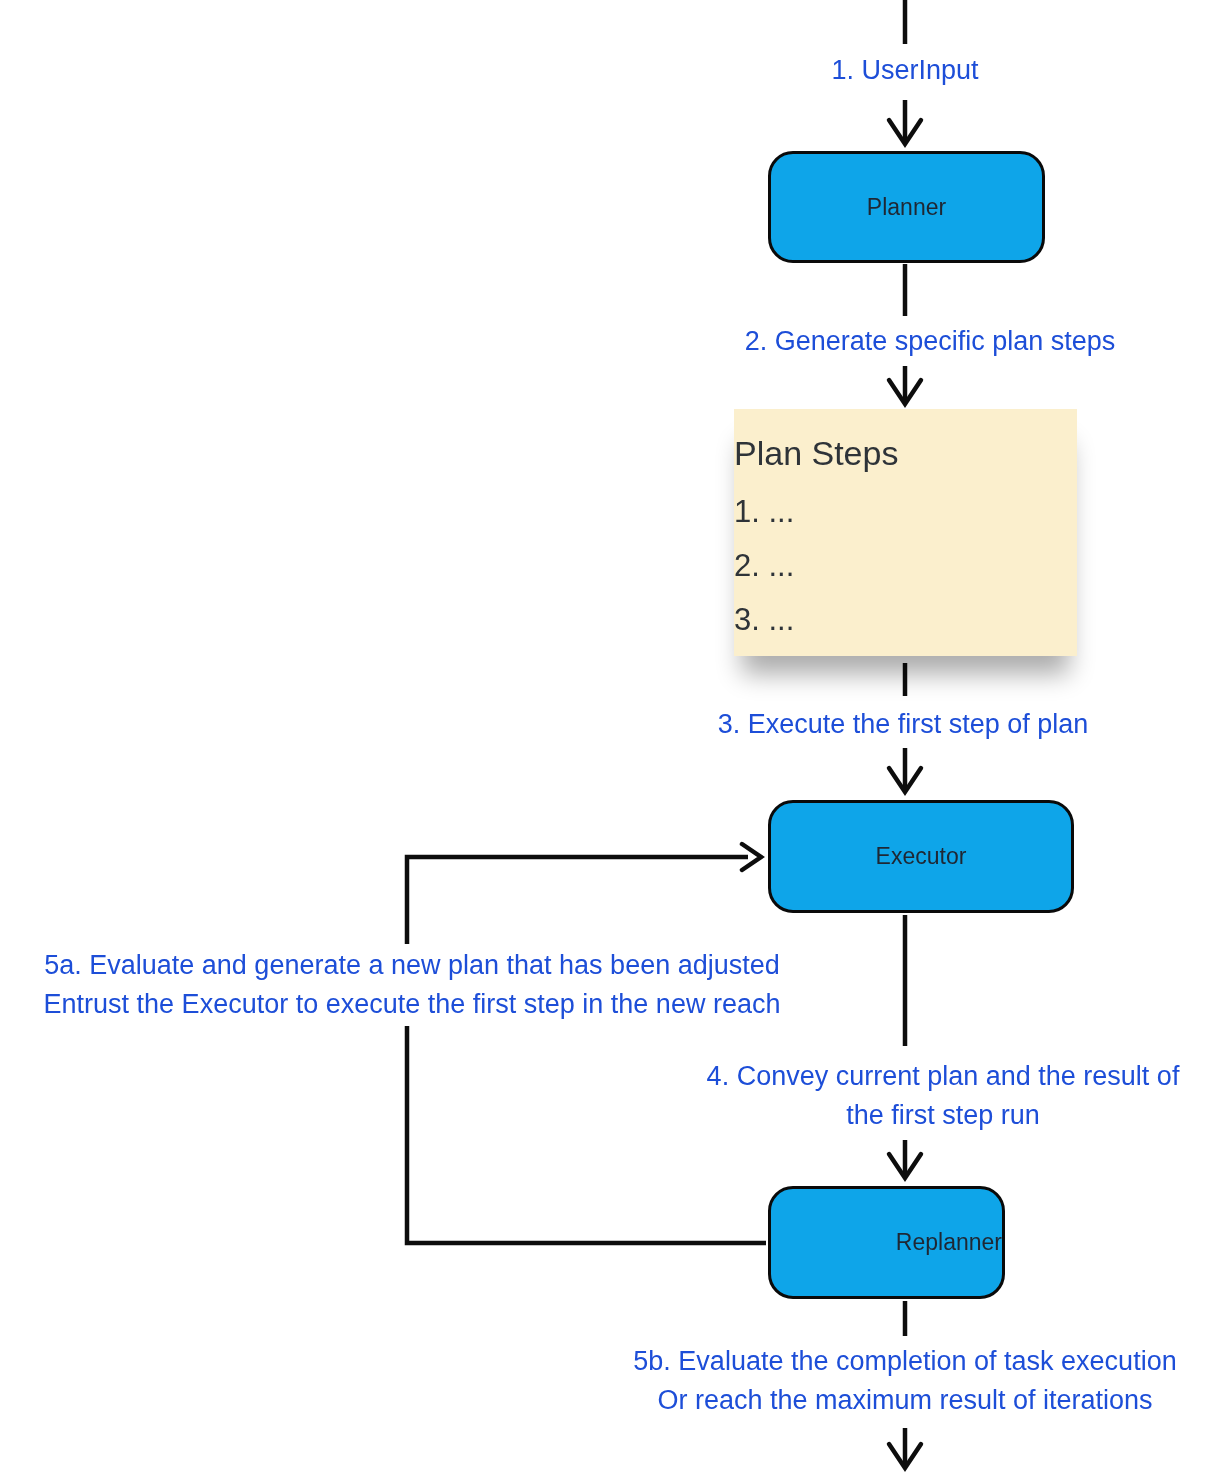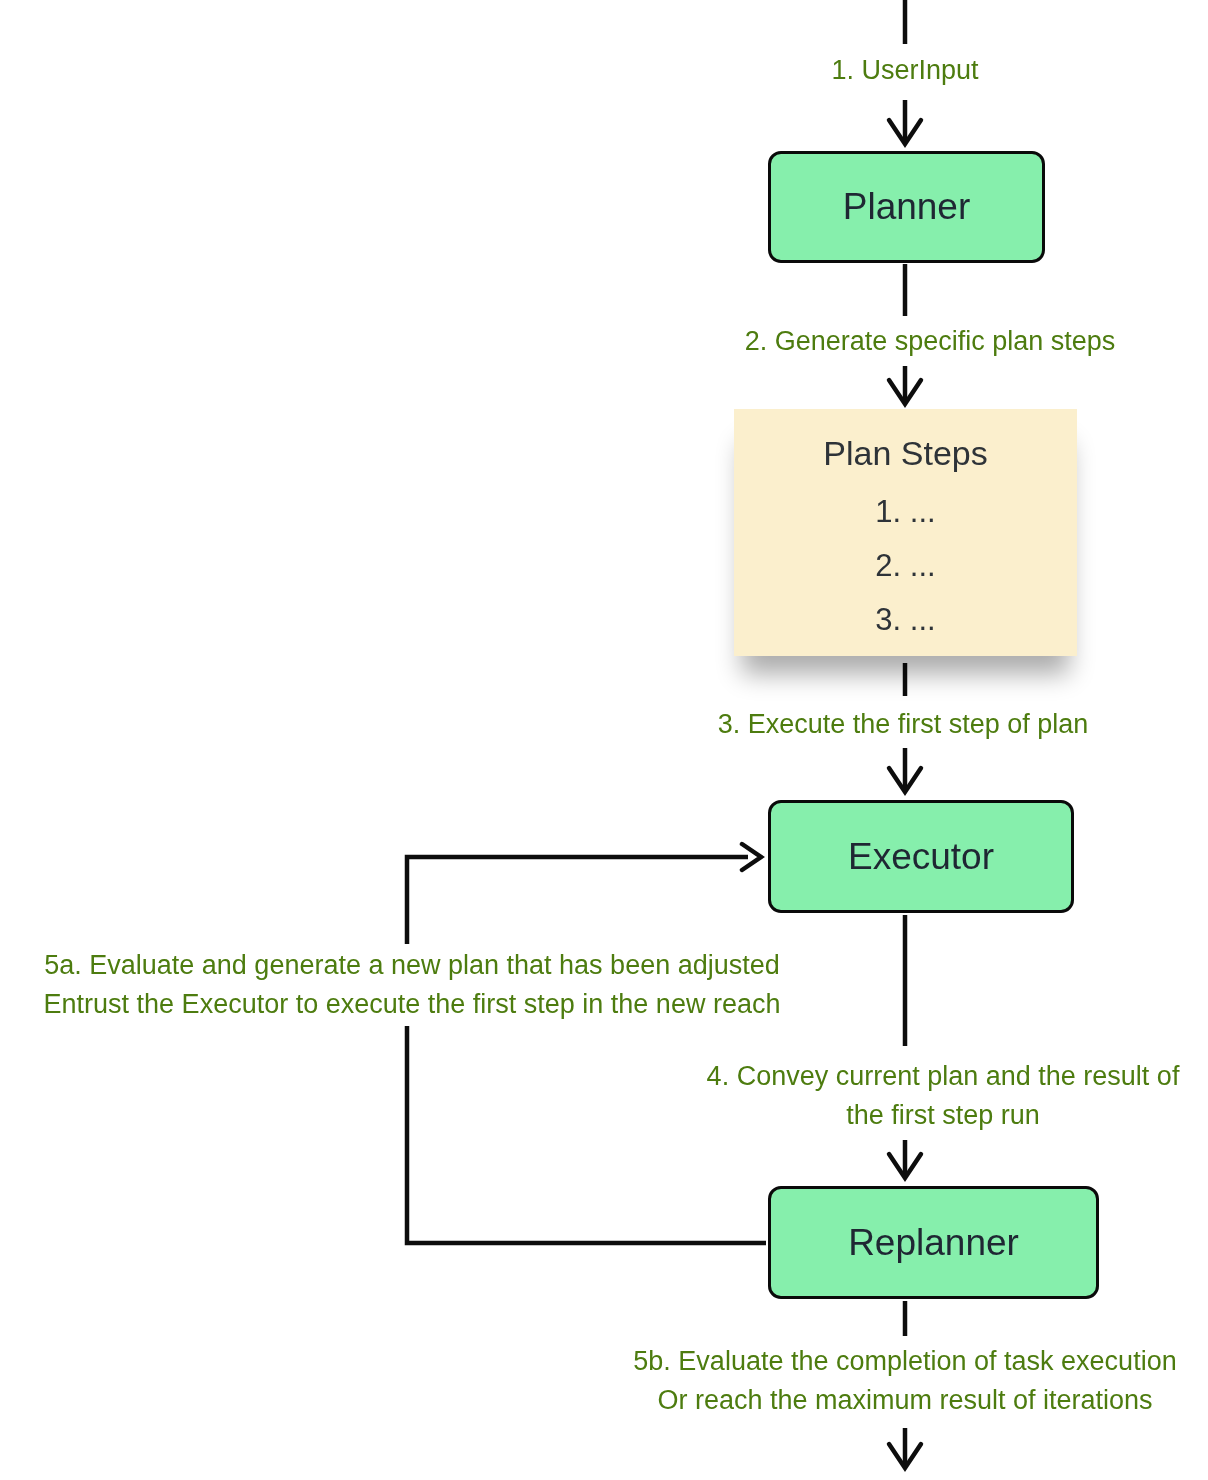--- a/index.html
+++ b/index.html
@@ -16,60 +16,60 @@
     overflow: hidden;
   }
   .edges-layer {
     position: absolute;
     left: 0; top: 0;
     width: 1208px; height: 1480px;
   }
   .node {
     position: absolute;
     box-sizing: border-box;
-    background: #86efac;
+    background: #0ea5e9;
     border: 3.5px solid #0a0a0a;
-    border-radius: 13px;
+    border-radius: 25px;
     display: flex;
     align-items: center;
     justify-content: center;
-    font-size: 37px;
+    font-size: 23px;
     color: #1f2733;
   }
   .node-planner   { left: 768px; top: 151px;  width: 277px; height: 112px; }
   .node-executor  { left: 768px; top: 800px;  width: 306px; height: 113px; }
-  .node-replanner { left: 768px; top: 1186px; width: 331px; height: 113px; }
+  .node-replanner { left: 768px; top: 1186px; width: 237px; height: 113px; justify-content: flex-end; }
   .node-plansteps {
     position: absolute;
     left: 734px; top: 409px;
     width: 343px; height: 247px;
     box-sizing: border-box;
     background: #FBEFCD;
     border: none;
     border-radius: 0;
     box-shadow: 0 26px 24px -8px rgba(0,0,0,0.33);
     color: #2e3338;
-    text-align: center;
+    text-align: left;
     padding-top: 12px;
   }
   .plansteps-title {
     font-size: 34px;
     line-height: 64px;
     color: #2e3338;
   }
   .plansteps-item {
     font-size: 31px;
     line-height: 54px;
     color: #2e3338;
   }
   .edge-label {
     position: absolute;
     transform: translateX(-50%);
     background: #ffffff;
-    color: #4d7c0f;
+    color: #1d4ed8;
     font-size: 27px;
     line-height: 39px;
     text-align: center;
     white-space: nowrap;
     padding: 2px 6px;
   }
   .lbl-e1  { left: 905px; top: 49px;  }
   .lbl-e2  { left: 930px; top: 320px; }
   .lbl-e3  { left: 903px; top: 703px; }
   .lbl-e4  { left: 903px; top: 1055px; margin-left: 40px; }

